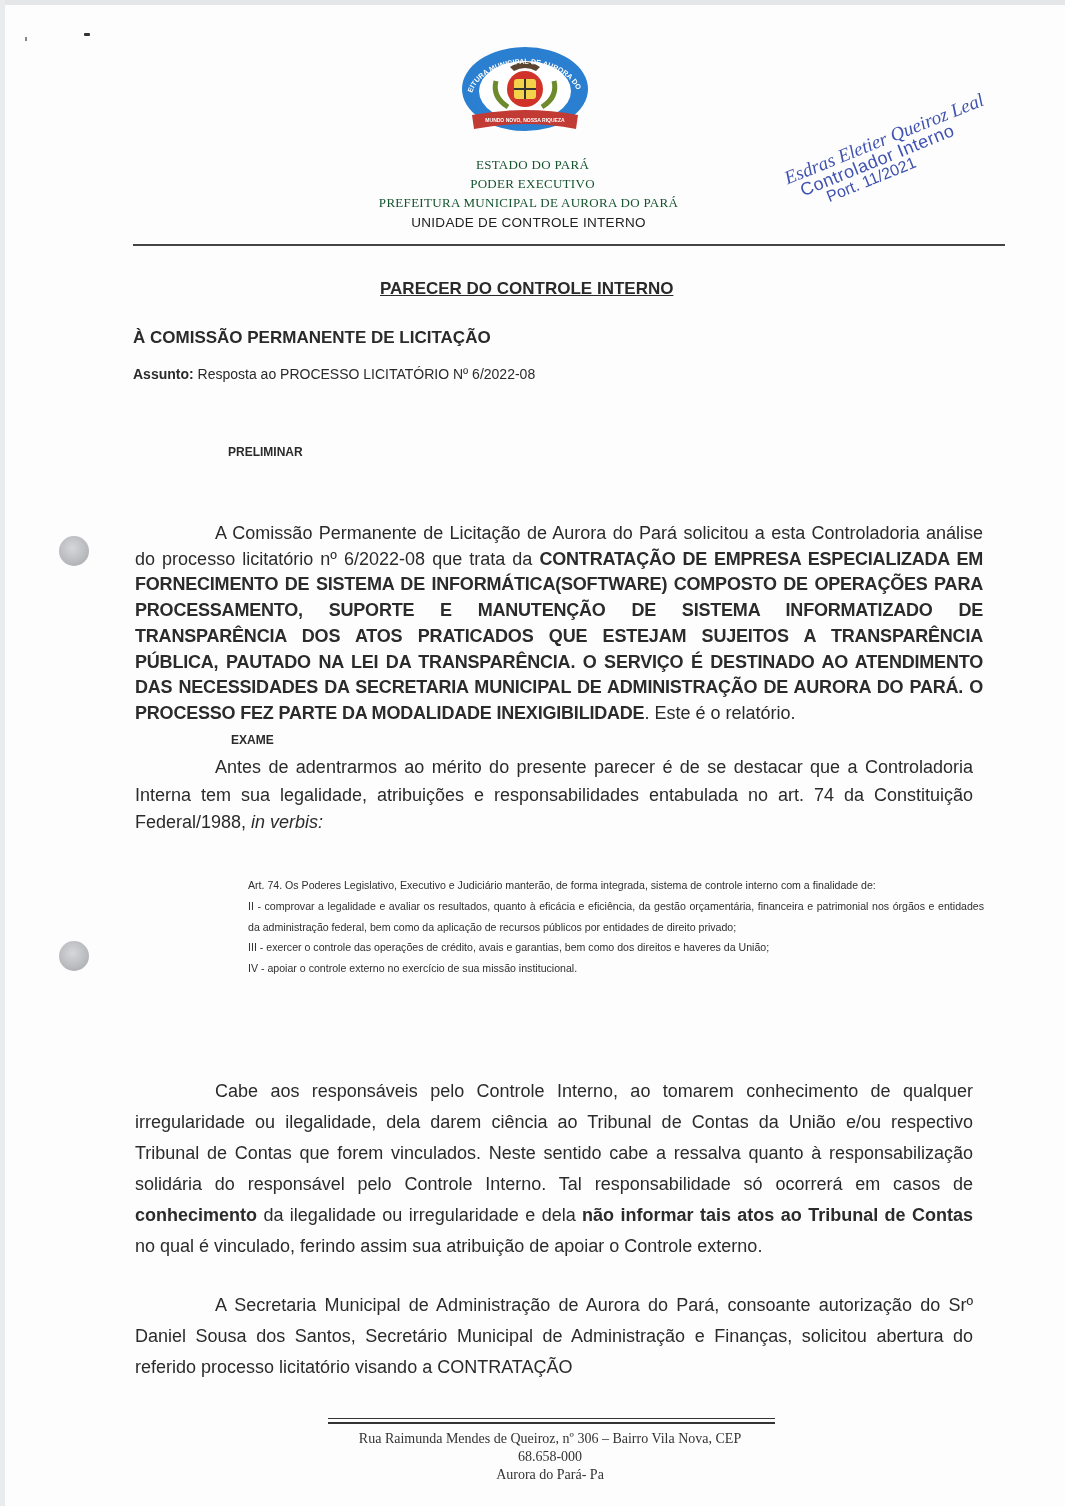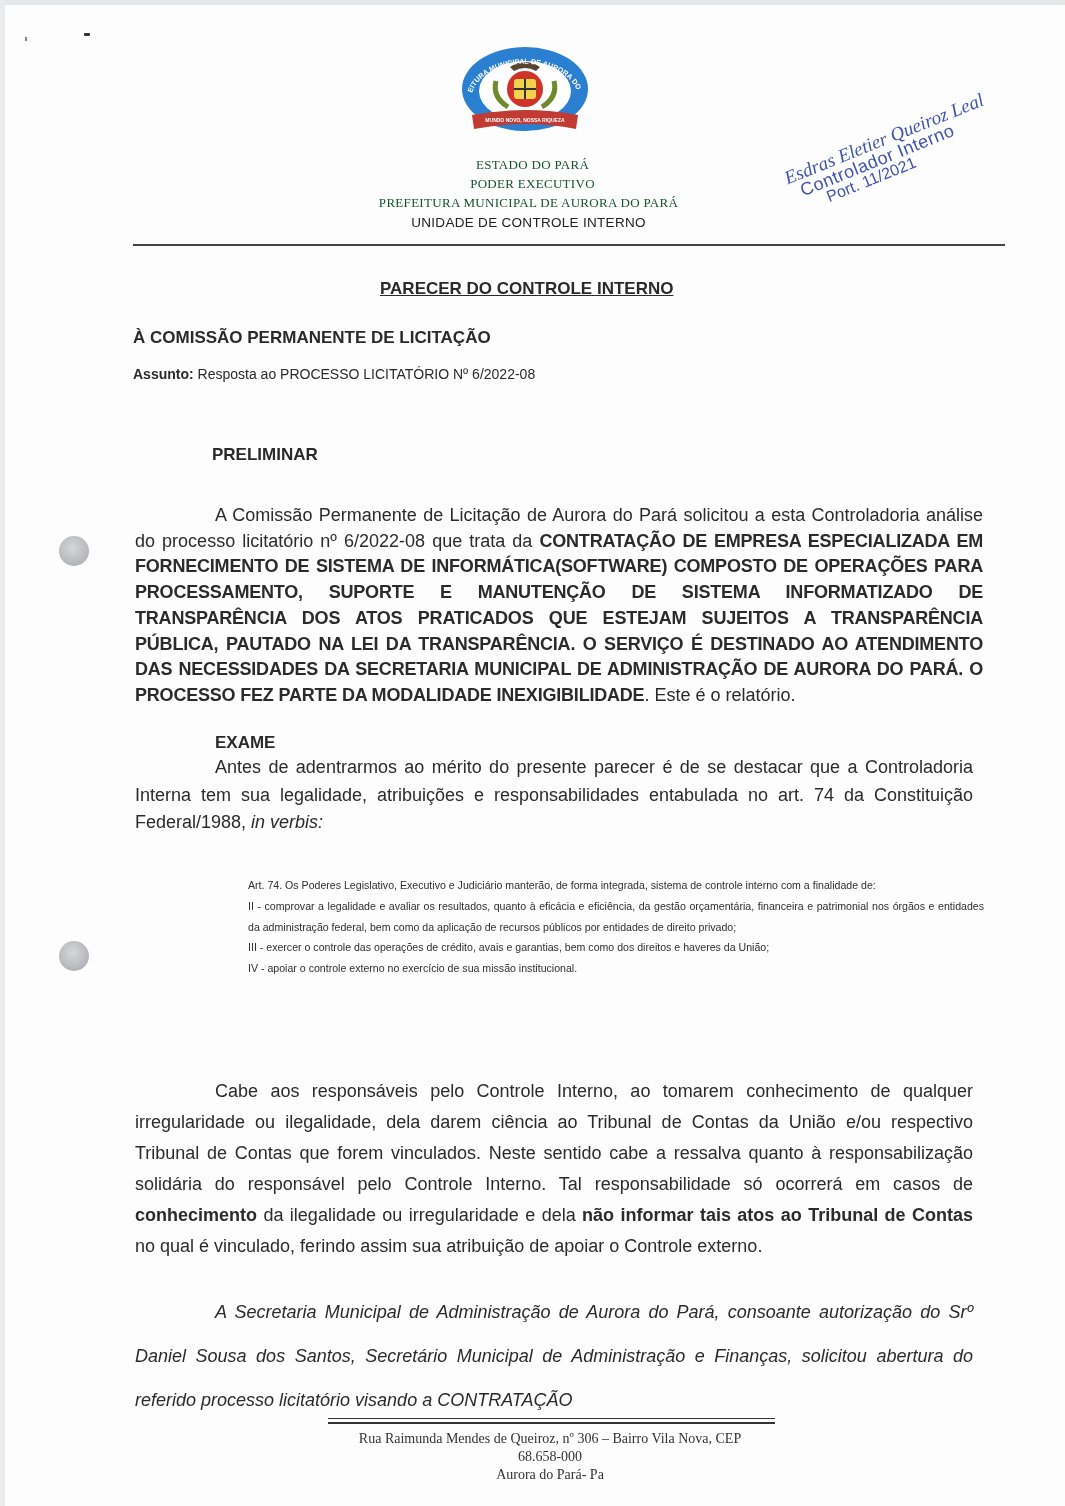--- a/index.html
+++ b/index.html
@@ -34,32 +34,32 @@
   .stamp .s1 { font-family: "Liberation Serif", serif; font-style: italic; font-size: 19px; display: block; margin-left: 6px; }
   .stamp .s2 { font-family: "Liberation Sans", sans-serif; font-size: 18px; display: block; margin-left: 16px; margin-top: -1px; letter-spacing: 0.5px; }
   .stamp .s3 { font-family: "Liberation Sans", sans-serif; font-size: 16px; display: block; margin-left: 38px; margin-top: -1px; }
 
   .doc-title { position: absolute; left: 380px; top: 279px; font-weight: bold; font-size: 17px;
                text-decoration: underline; color: #2a2a2a; }
   .recipient { position: absolute; left: 133px; top: 328px; font-weight: bold; font-size: 17px; }
   .subject { position: absolute; left: 133px; top: 366px; font-size: 14px; }
   .subject b { font-weight: bold; }
 
-  .section-head { position: absolute; font-weight: bold; font-size: 17px; }
+  .section-head { position: absolute; font-weight: bold; font-size: 12px; margin-left: 16px; }
   .sh-prelim { left: 212px; top: 445px; }
   .sh-exame { left: 215px; top: 733px; }
 
   .para { position: absolute; left: 135px; width: 848px; font-size: 18px; line-height: 25.8px;
           text-align: justify; color: #2b2b2b; }
   .para .indent { display: inline-block; width: 80px; }
-  .p1 { top: 503px; line-height: 25.7px; }
+  .p1 { top: 521px; line-height: 25.7px; }
   .p1 .bold { font-weight: bold; letter-spacing: -0.2px; }
   .p2 { top: 754px; line-height: 27.5px; width: 838px; }
   .p3 { top: 1076px; line-height: 31px; width: 838px; }
-  .p4 { top: 1290px; line-height: 44px; width: 838px; font-style: italic; }
+  .p4 { top: 1290px; line-height: 31px; width: 838px; }
   .p2 i { font-style: italic; }
   .p3 b { font-weight: bold; }
 
   .quote { position: absolute; left: 248px; top: 875px; width: 736px; font-size: 10.6px;
            line-height: 20.8px; font-weight: normal; color: #2f2f2f; text-align: justify; }
   .quote div { margin: 0; }
 
   .footer-rule1 { position: absolute; left: 328px; top: 1418px; width: 447px; height: 1px; background: #333; }
   .footer-rule2 { position: absolute; left: 328px; top: 1422px; width: 447px; height: 2px; background: #333; }
   .footer-text { position: absolute; left: 0; width: 1100px; text-align: center;

